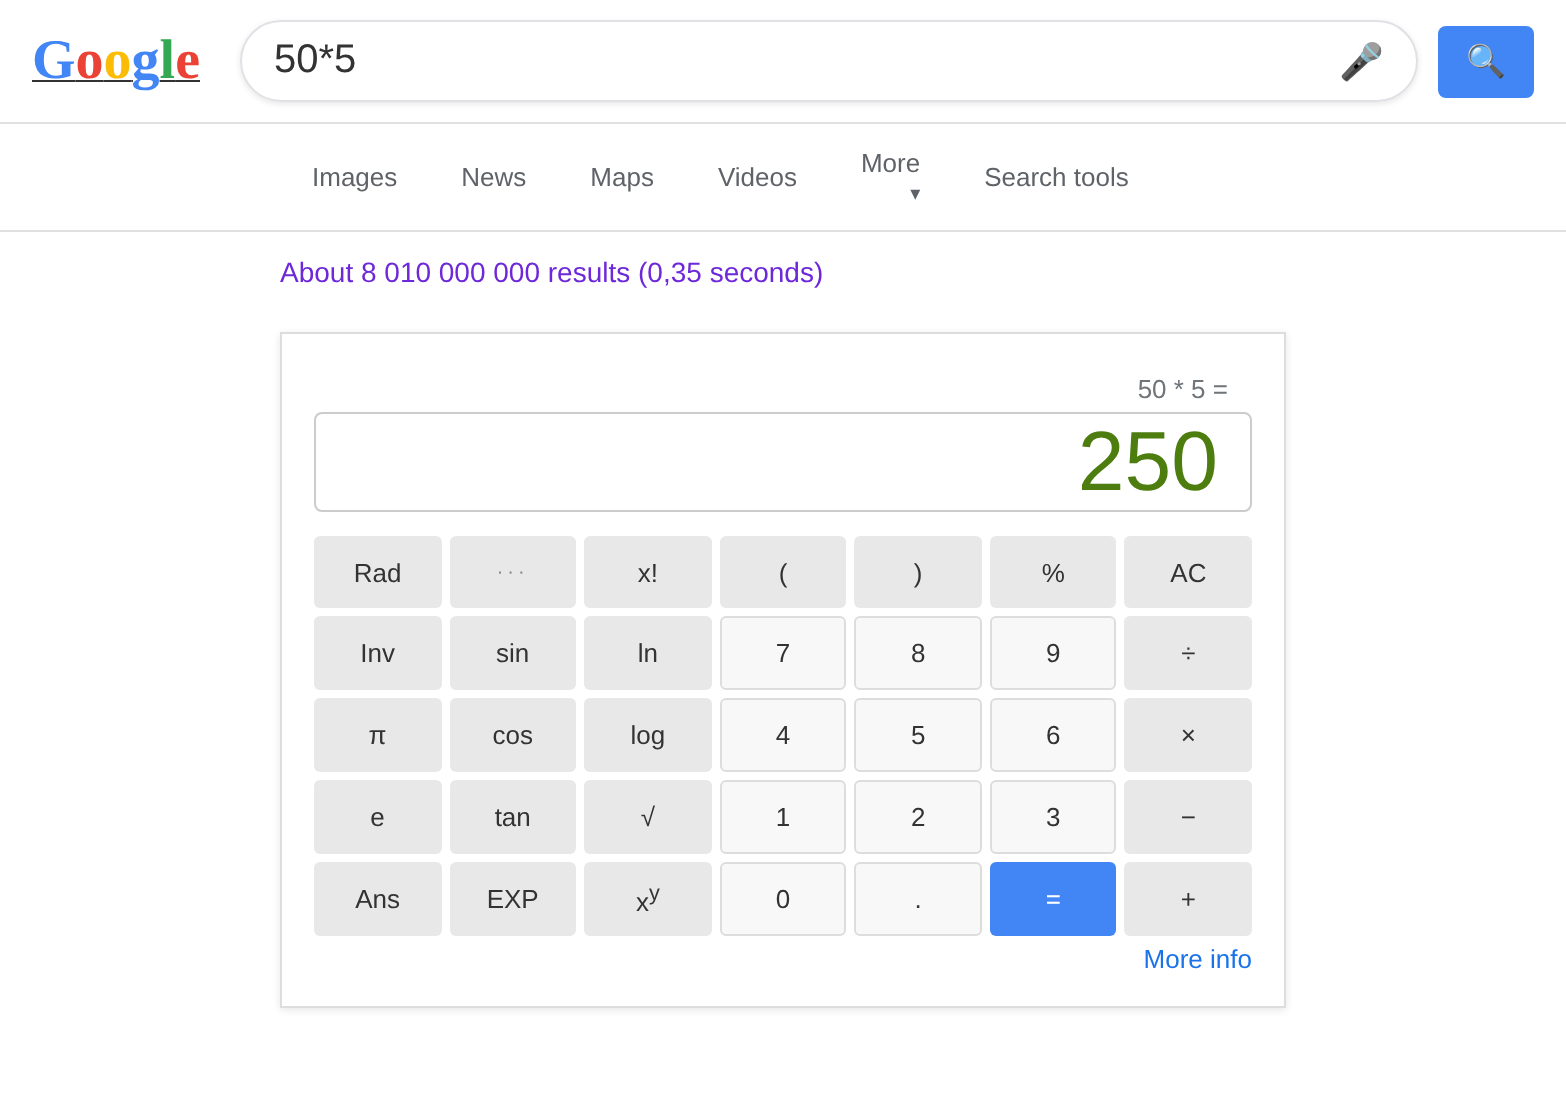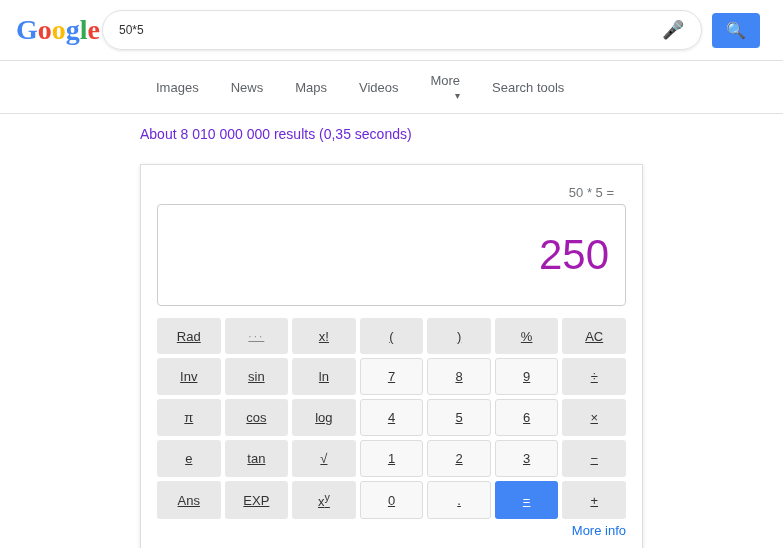--- a/index.html
+++ b/index.html
@@ -1,60 +1,59 @@
 <!DOCTYPE html>
 <html><head>
   <meta charset="utf-8">
   <style>
     * { box-sizing: border-box; margin: 0; padding: 0; }
     body { font-family: Arial, sans-serif; background: #fff; color: #333; font-size: 14px; }
 
     
     .header { display: flex; align-items: center; padding: 10px 16px; border-bottom: 1px solid #e0e0e0; }
-    .logo { margin-right: 2px; cursor: pointer; }
+    .logo { margin-right: 20px; cursor: pointer; text-decoration: underline; }
     .logo-g { color: #4285F4; font-size: 28px; font-weight: bold; font-family: 'Times New Roman', serif; }
     .logo-o1 { color: #EA4335; font-size: 28px; font-weight: bold; font-family: 'Times New Roman', serif; }
     .logo-o2 { color: #FBBC05; font-size: 28px; font-weight: bold; font-family: 'Times New Roman', serif; }
     .logo-g2 { color: #4285F4; font-size: 28px; font-weight: bold; font-family: 'Times New Roman', serif; }
     .logo-l { color: #34A853; font-size: 28px; font-weight: bold; font-family: 'Times New Roman', serif; }
     .logo-e { color: #EA4335; font-size: 28px; font-weight: bold; font-family: 'Times New Roman', serif; }
 
     .search-bar { display: flex; align-items: center; flex: 1; max-width: 600px; border: 1px solid #dfe1e5; border-radius: 24px; padding: 8px 16px; box-shadow: 0 1px 3px rgba(0,0,0,0.1); }
-    .search-input { border: none; outline: none; flex: 1; font-size: 12px; color: #333; }
+    .search-input { border: none; outline: none; flex: 1; font-size: 20px; color: #333; }
     .mic-icon { color: #4285F4; margin-left: 10px; font-size: 18px; cursor: pointer; }
     .search-btn { background: #4285F4; border: none; border-radius: 4px; padding: 8px 14px; margin-left: 10px; cursor: pointer; color: white; font-size: 16px; }
 
     
     .nav { display: flex; align-items: center; padding: 0 140px; border-bottom: 1px solid #e0e0e0; }
     .nav-item { padding: 12px 16px; font-size: 13px; color: #5f6368; cursor: pointer; text-decoration: none; white-space: nowrap; }
     .nav-item.active { color: #1a73e8; border-bottom: 3px solid #1a73e8; font-weight: 500; }
     .nav-more { display: flex; align-items: flex-end; gap: 2px; flex-direction: column; }
     .nav-more-arrow { font-size: 10px; }
 
     
     .results-info { padding: 12px 140px; color: #6d28d9; font-size: 14px; }
 
     
     .calc-wrapper { margin: 10px 140px 20px; background: #fff; border: 1px solid #ddd; border-radius: 0; padding: 16px; max-width: 600px; box-shadow: 0 1px 4px rgba(0,0,0,0.1); }
 
     .calc-expression { text-align: right; color: #70757a; font-size: 13px; padding: 4px 12px; }
-    .calc-display { border: 1px solid #ccc; border-radius: 4px; padding: 26px 16px; text-align: right; font-size: 42px; font-weight: 300; color: #a21caf; margin-bottom: 12px; background: #fff; }
+    .calc-display { border: 1px solid #ccc; border-radius: 4px; padding: 0 16px; text-align: right; font-size: 42px; font-weight: 300; color: #4d7c0f; margin-bottom: 12px; background: #fff; }
 
     .calc-grid { display: grid; grid-template-columns: repeat(7, 1fr); gap: 4px; }
     .calc-btn {
       background: #e8e8e8;
       border: none;
       border-radius: 3px;
       padding: 10px 4px;
       font-size: 13px;
       cursor: pointer;
       color: #333;
       text-align: center;
       min-height: 36px;
-      text-decoration: underline;
     }
     .calc-btn.white { background: #f8f8f8; border: 1px solid #ddd; }
     .calc-btn.blue { background: #4285F4; color: white; }
 
     .more-info { text-align: right; color: #1a73e8; font-size: 13px; padding: 4px 0 0; cursor: pointer; }
   </style>
 </head>
 <body>
 
 <div class="header">

